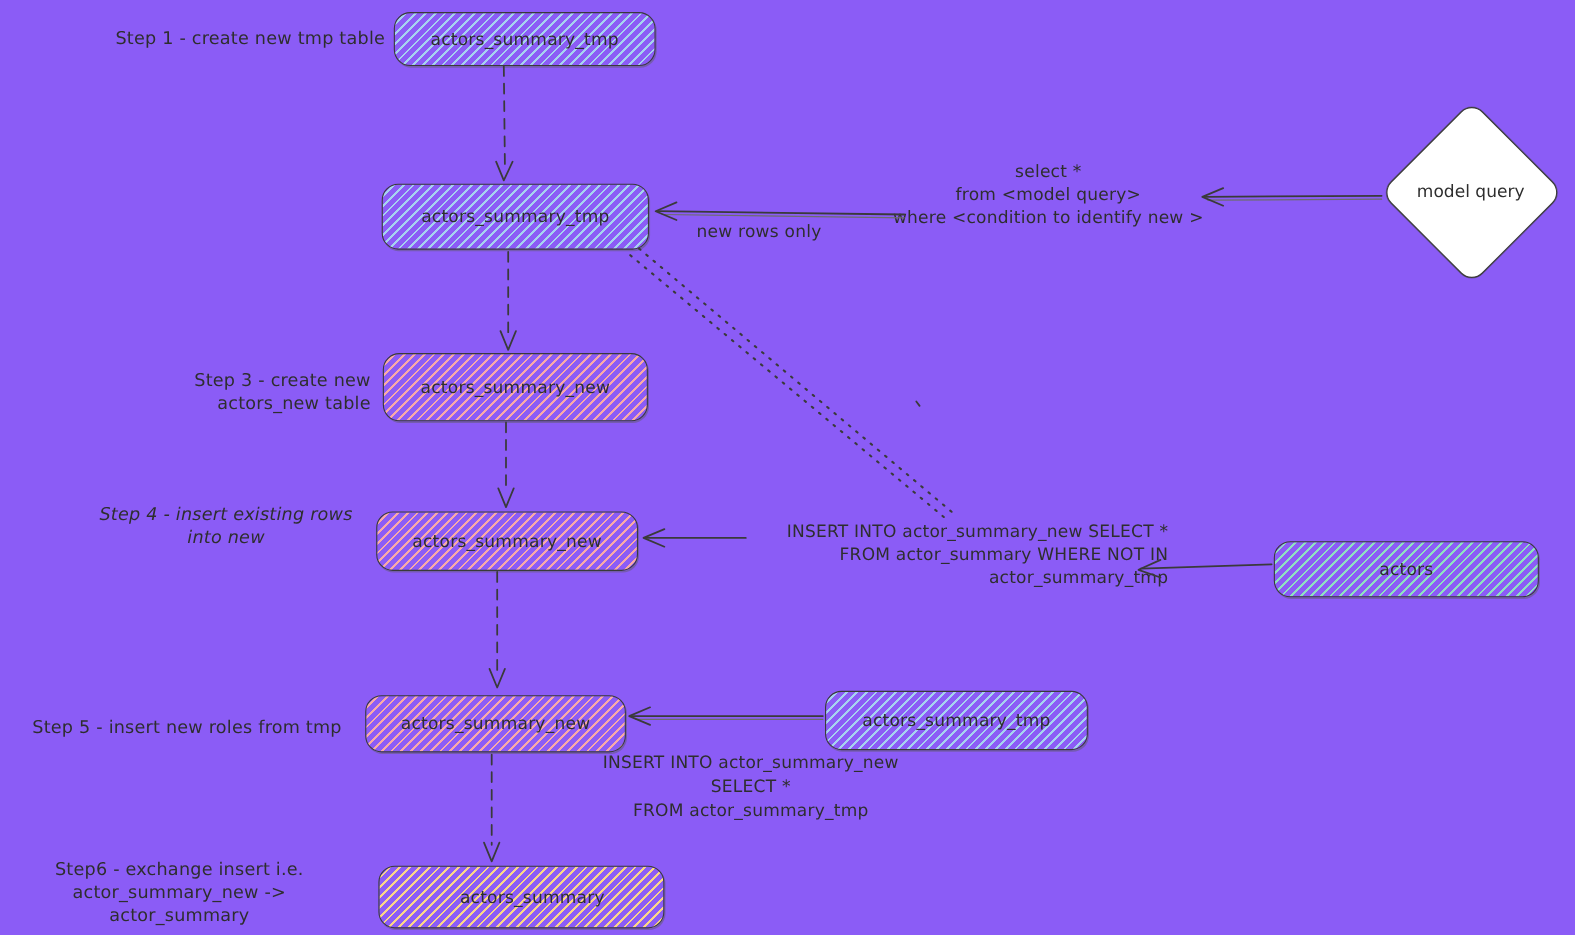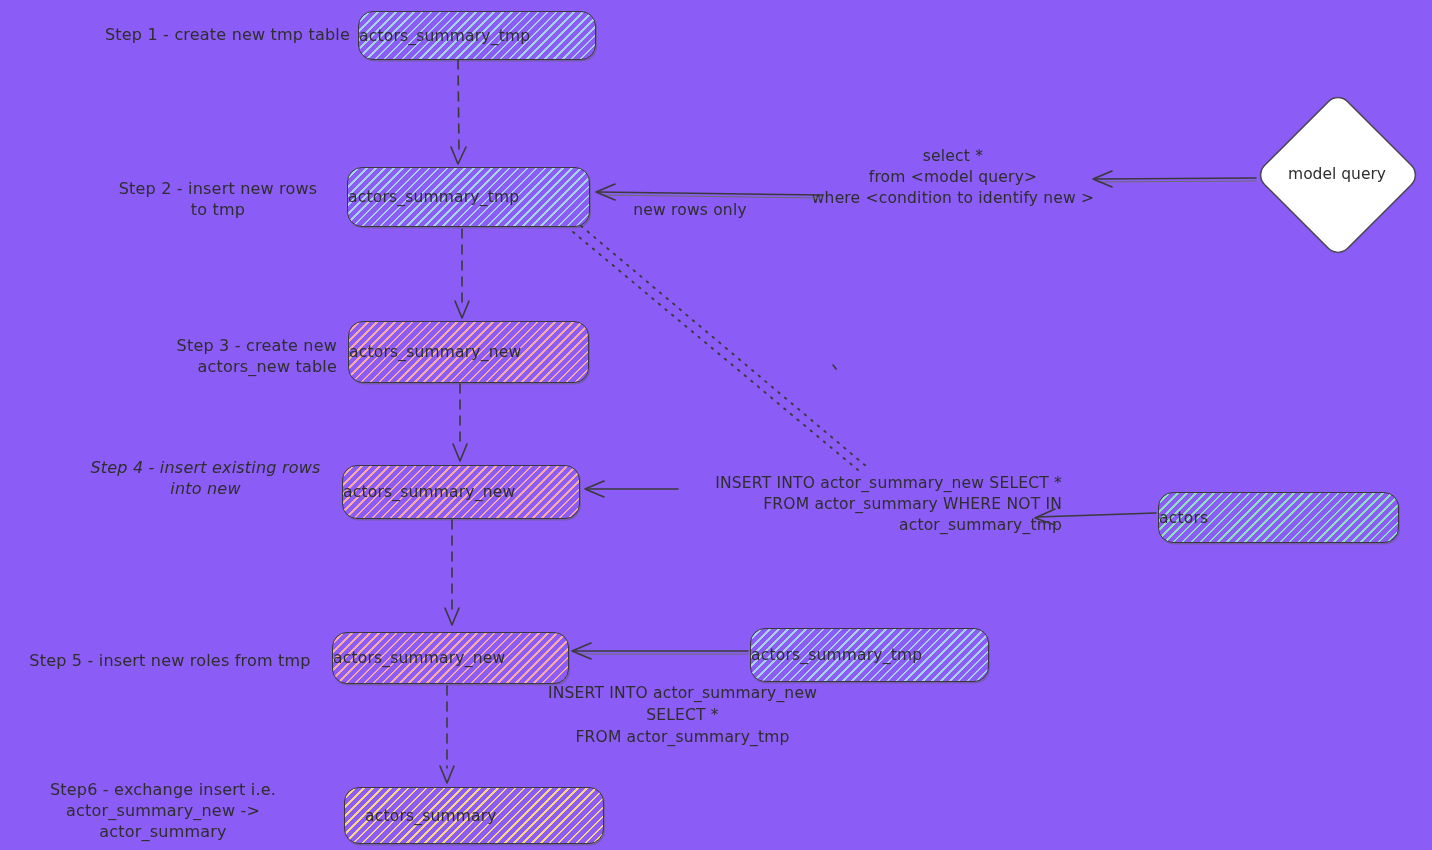--- a/index.html
+++ b/index.html
@@ -3,21 +3,21 @@
 <meta charset="utf-8">
 <style>
   html,body{margin:0;padding:0;background:#ffffff;}
   #canvas{
     position:relative;width:1432px;height:850px;background:#8b5cf6;overflow:hidden;
     font-family:"DejaVu Sans", sans-serif;color:#2e2e2e;
   }
   .step-label{position:absolute;text-align:center;font-size:16px;line-height:21px;letter-spacing:.2px;}
   .node{
     position:absolute;border:1.8px solid #3a3a3a;border-radius:15px;
-    display:flex;align-items:center;
+    display:flex;align-items:center;justify-content:center;
     font-size:15.5px;letter-spacing:.2px;background:#fff;
     box-shadow:1px 1.5px 0 rgba(90,90,90,.45);
   }
   .diamond{
     position:absolute;width:116px;height:116px;border:1.7px solid #3a3a3a;border-radius:14px;
     transform:rotate(45deg);background:#fff;box-shadow:0 0 0 .6px rgba(70,70,70,.5);
   }
   .diamond-label{position:absolute;text-align:center;font-size:15.5px;}
   .annotation{position:absolute;text-align:center;font-size:15.5px;line-height:21px;letter-spacing:.2px;}
   svg.arrows{position:absolute;left:0;top:0;pointer-events:none;}
@@ -26,24 +26,20 @@
   svg.arrows .dash{stroke-dasharray:9 7;}
   svg.arrows .dot{stroke-dasharray:1.6 7;stroke-width:1.9;}
 </style>
 </head>
 <body>
 
 <div id="canvas">
 
   <div class="step-label" style="left:95px;top:24px;width:265px;">
     <div>Step 1 - create new tmp table</div>
-  </div>
-  <div class="step-label" style="left:93px;top:178px;width:250px;">
-    <div>Step 2 - insert new rows</div>
-    <div>to tmp</div>
   </div>
   <div class="step-label" style="left:107px;top:335px;width:230px;text-align:right;">
     <div>Step 3 - create new</div>
     <div>actors_new table</div>
   </div>
   <div class="step-label" style="left:83px;top:457px;width:245px;font-style:italic;">
     <div>Step 4 - insert existing rows</div>
     <div>into new</div>
   </div>
   <div class="step-label" style="left:20px;top:650px;width:300px;">

